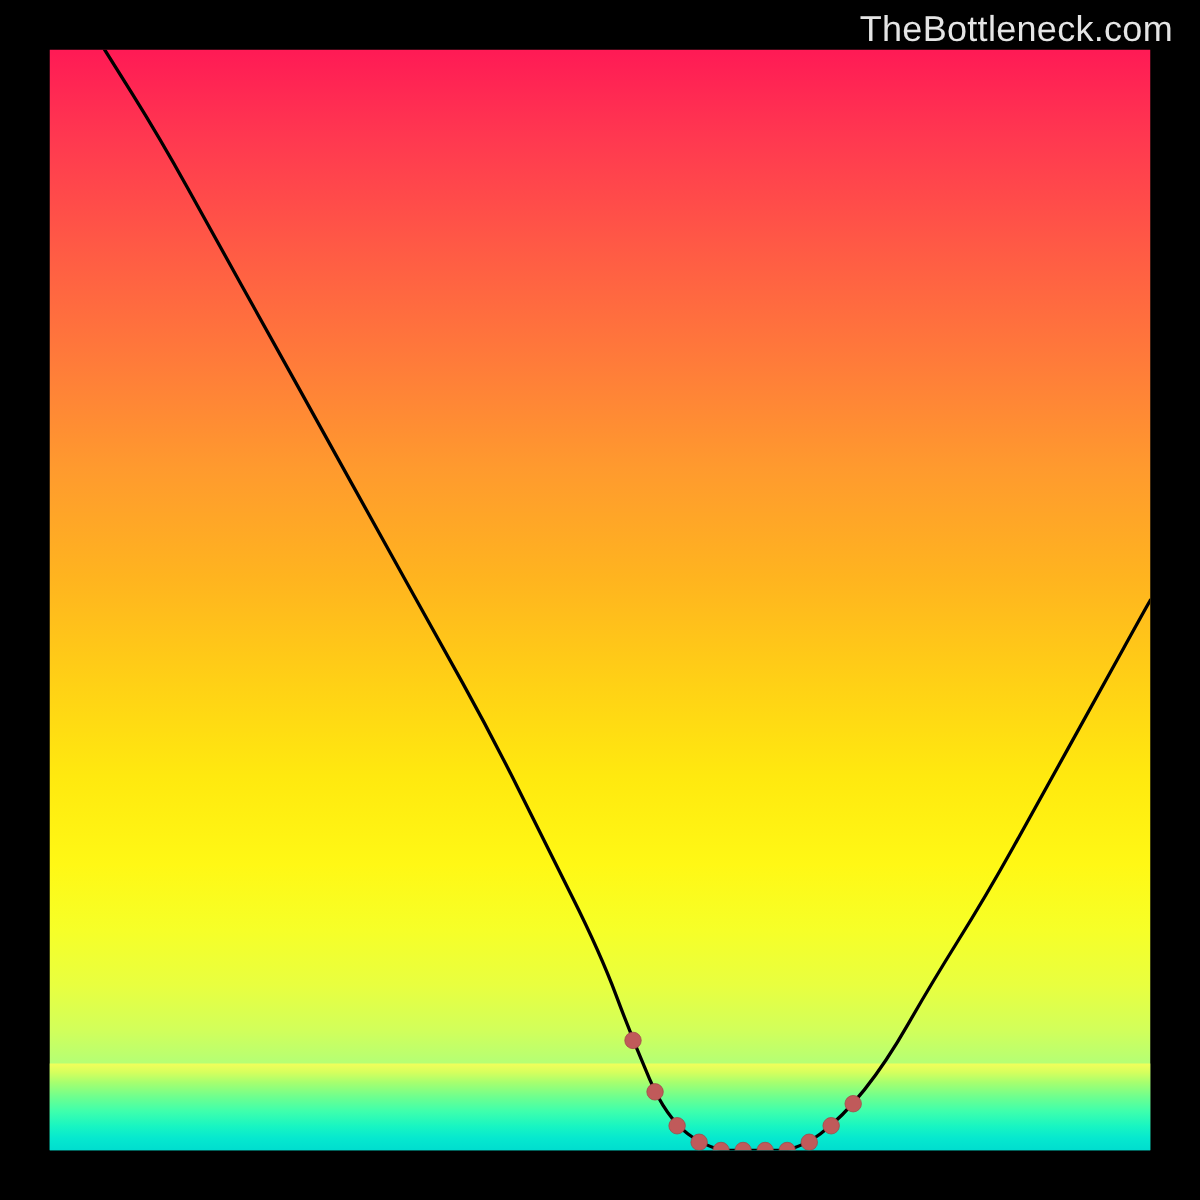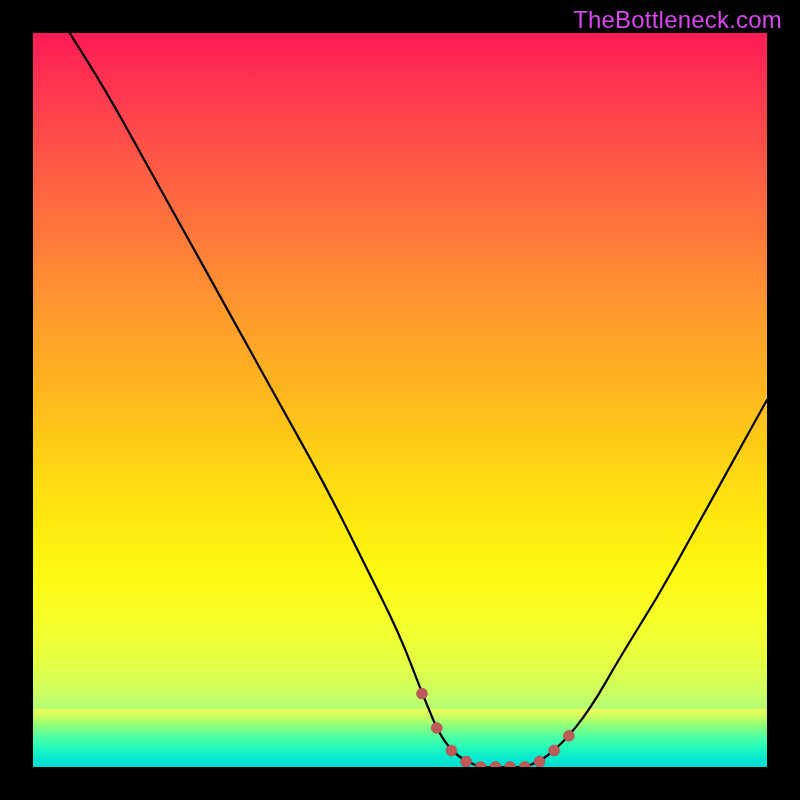--- a/index.html
+++ b/index.html
@@ -14,21 +14,21 @@
   .frame {
     position: relative;
     width: 800px;
     height: 800px;
     background: #000;
   }
   .watermark {
     position: absolute;
     top: 6px;
     right: 18px;
-    color: #d946ef;
+    color: #e5e5e5;
     font-size: 24px;
     font-weight: 500;
     letter-spacing: 0.2px;
     z-index: 10;
   }
   .plot {
     position: absolute;
     left: 33px;
     top: 33px;
     width: 734px;

